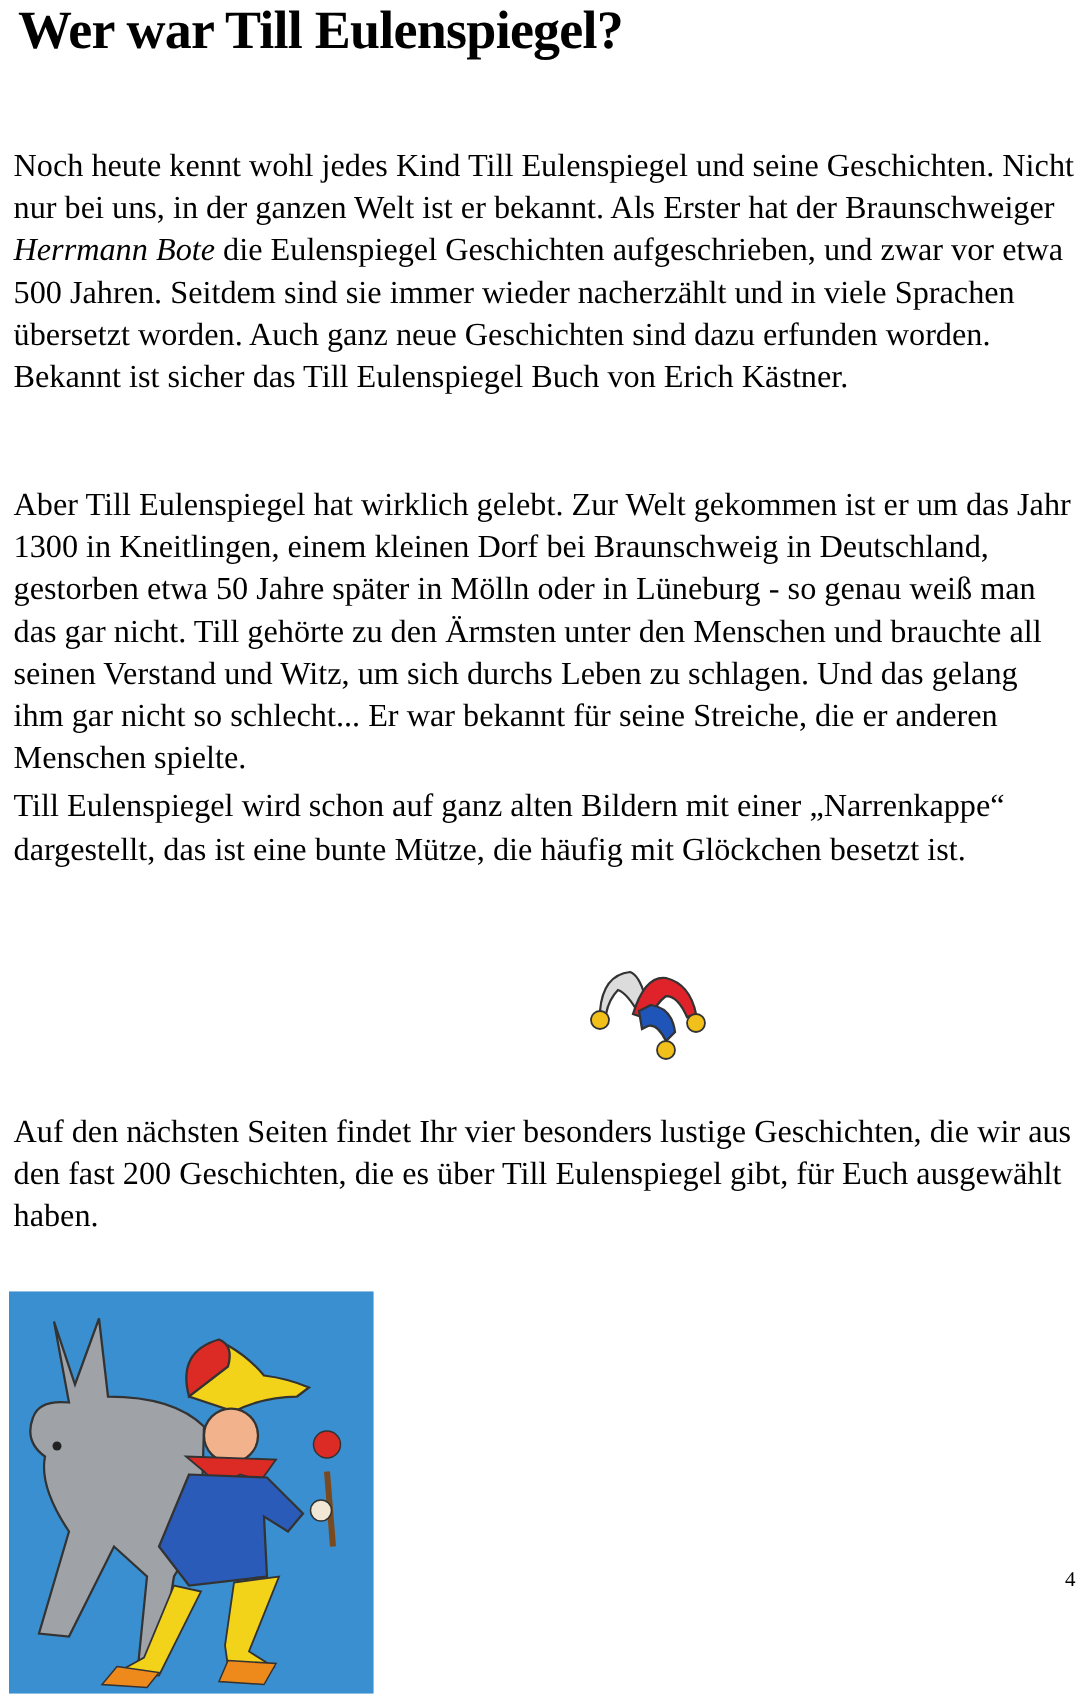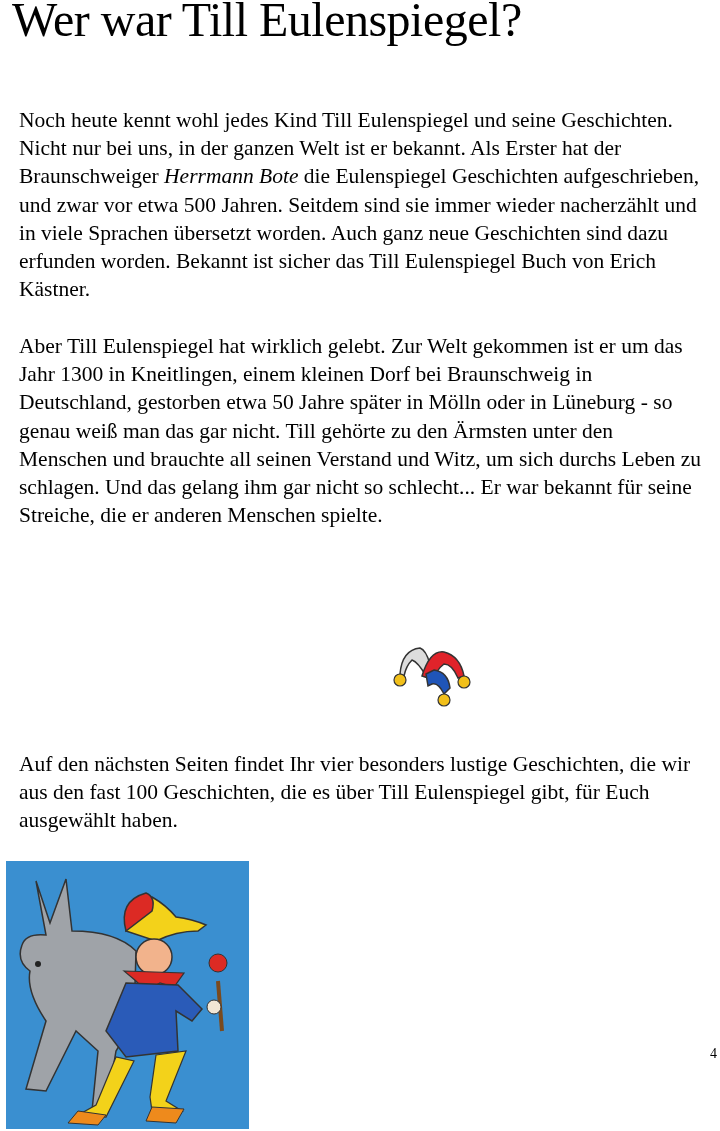--- a/index.html
+++ b/index.html
@@ -2,61 +2,62 @@
 <html><head>
 <meta charset="utf-8">
 <style>
   html, body { margin: 0; padding: 0; background: #ffffff; }
   body {
     width: 720px; height: 1131px; position: relative; overflow: hidden;
     font-family: "Liberation Serif", serif; color: #000;
   }
   .title {
     position: absolute; left: 12px; top: 0px;
-    font-size: 48px; font-weight: normal; line-height: 40px;
+    font-size: 36px; font-weight: bold; line-height: 40px;
     letter-spacing: -0.5px;
   }
   .para {
     position: absolute; left: 5px; width: 715px;
     font-size: 21.5px; line-height: 28.2px;
   }
-  .para p { margin: 14px; }
+  .para p { margin: 4px; }
   #p1 { top: 92px; }
   #p2 { top: 318px; font-family: Liberation Serif, serif; }
   #p3 { top: 736px; }
   .cap-img { position: absolute; left: 378px; top: 636px; width: 100px; height: 72px; }
   .jester-img { position: absolute; left: 6px; top: 861px; width: 243px; height: 268px; background: #3a8fd0; overflow: hidden; }
   .pagenum { position: absolute; left: 710px; top: 1046px; font-size: 14px; }
 </style>
 </head>
 <body>
 
 <div class="title">Wer war Till Eulenspiegel?</div>
 
 <div class="para" id="p1">
   <p><span>Noch heute kennt wohl jedes Kind Till Eulenspiegel und seine Geschichten. Nicht nur bei uns, in der ganzen Welt ist er bekannt. Als Erster hat der Braunschweiger </span><i>Herrmann Bote</i><span> die Eulenspiegel Geschichten aufgeschrieben, und zwar vor etwa 500 Jahren. Seitdem sind sie immer wieder nacherzählt und in viele Sprachen übersetzt worden. Auch ganz neue Geschichten sind dazu erfunden worden. Bekannt ist sicher das Till Eulenspiegel Buch von Erich Kästner.</span></p>
 </div>
 
 <div class="para" id="p2">
   <p>Aber Till Eulenspiegel hat wirklich gelebt. Zur Welt gekommen ist er um das Jahr 1300 in Kneitlingen, einem kleinen Dorf bei Braunschweig in Deutschland, gestorben etwa 50 Jahre später in Mölln oder in Lüneburg - so genau weiß man das gar nicht. Till gehörte zu den Ärmsten unter den Menschen und brauchte all seinen Verstand und Witz, um sich durchs Leben zu schlagen. Und das gelang ihm gar nicht so schlecht... Er war bekannt für seine Streiche, die er anderen Menschen spielte.</p>
+  <p>Till Eulenspiegel wird schon auf ganz alten Bildern mit einer „Narrenkappe“ dargestellt, das ist eine bunte Mütze, die häufig mit Glöckchen besetzt ist.</p>
 </div>
 
 <div class="cap-img">
   <svg width="100" height="72" viewBox="0 0 100 72">
     <path d="M22 38 Q24 14 42 12 Q48 14 52 28 L48 40 Q40 26 34 24 Q28 30 26 40 Z" fill="#dcdcdc" stroke="#333" stroke-width="1.5"></path>
     <path d="M44 40 Q52 14 66 16 Q82 20 86 40 L80 42 Q74 28 66 28 Q58 34 56 44 Z" fill="#e0232a" stroke="#333" stroke-width="1.5"></path>
     <path d="M48 38 L56 34 Q70 36 72 52 L66 58 Q60 46 54 48 L50 50 Z" fill="#1f55b8" stroke="#333" stroke-width="1.5"></path>
     <circle cx="22" cy="44" r="6" fill="#f2c01a" stroke="#333" stroke-width="1.2"></circle>
     <circle cx="86" cy="46" r="6" fill="#f2c01a" stroke="#333" stroke-width="1.2"></circle>
     <circle cx="66" cy="64" r="6" fill="#f2c01a" stroke="#333" stroke-width="1.2"></circle>
   </svg>
 </div>
 
 <div class="para" id="p3">
-  <p>Auf den nächsten Seiten findet Ihr vier besonders lustige Geschichten, die wir aus den fast 100 Geschichten, die es über Till Eulenspiegel gibt, für Euch ausgewählt haben.</p>
+  <p>Auf den nächsten Seiten findet Ihr vier besonders lustige Geschichten, die wir aus den fast 200 Geschichten, die es über Till Eulenspiegel gibt, für Euch ausgewählt haben.</p>
 </div>
 
 <div class="jester-img">
   <svg width="243" height="268" viewBox="0 0 243 268">
     <rect width="243" height="268" fill="#3a8fd0"></rect>
 
     <path d="M30 20 L44 62 L60 18 L66 70 Q110 70 130 90 L128 160 L110 190 L100 250 L86 250 L92 190 L70 170 L40 230 L20 228 L40 160 Q20 130 24 110 Q10 100 16 84 Q20 72 40 74 Z" fill="#9fa3a8" stroke="#333" stroke-width="1.5"></path>
     <circle cx="32" cy="103" r="3" fill="#222"></circle>
 
     <path d="M120 70 Q126 40 146 36 Q160 44 170 56 Q186 58 200 64 L192 70 Q170 70 150 80 Z" fill="#f3d21a" stroke="#333" stroke-width="1.5"></path>

